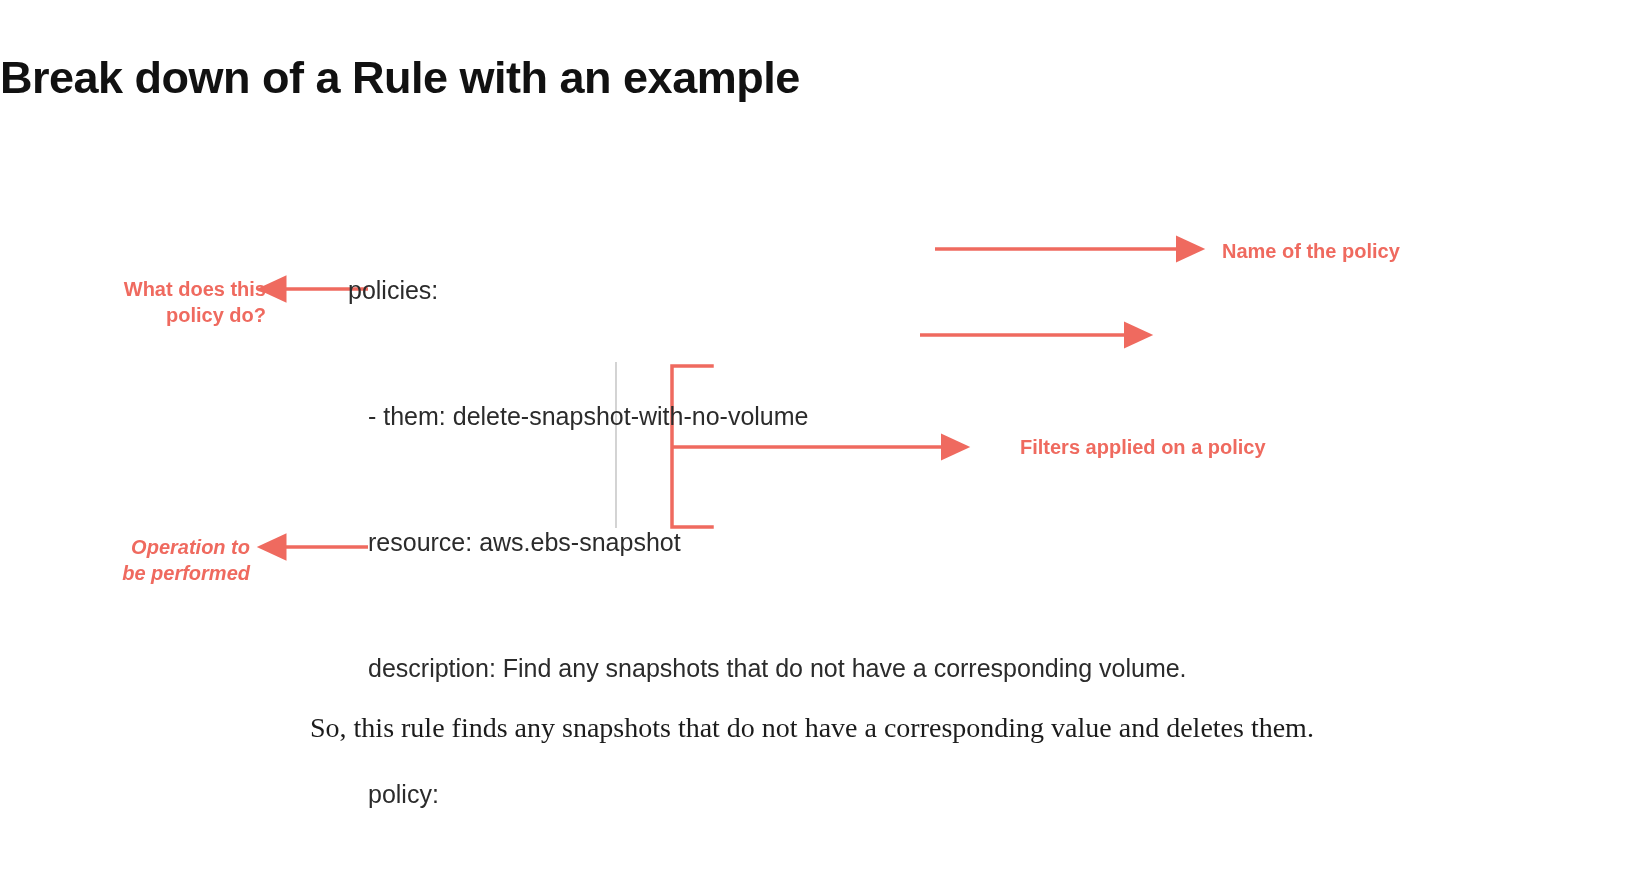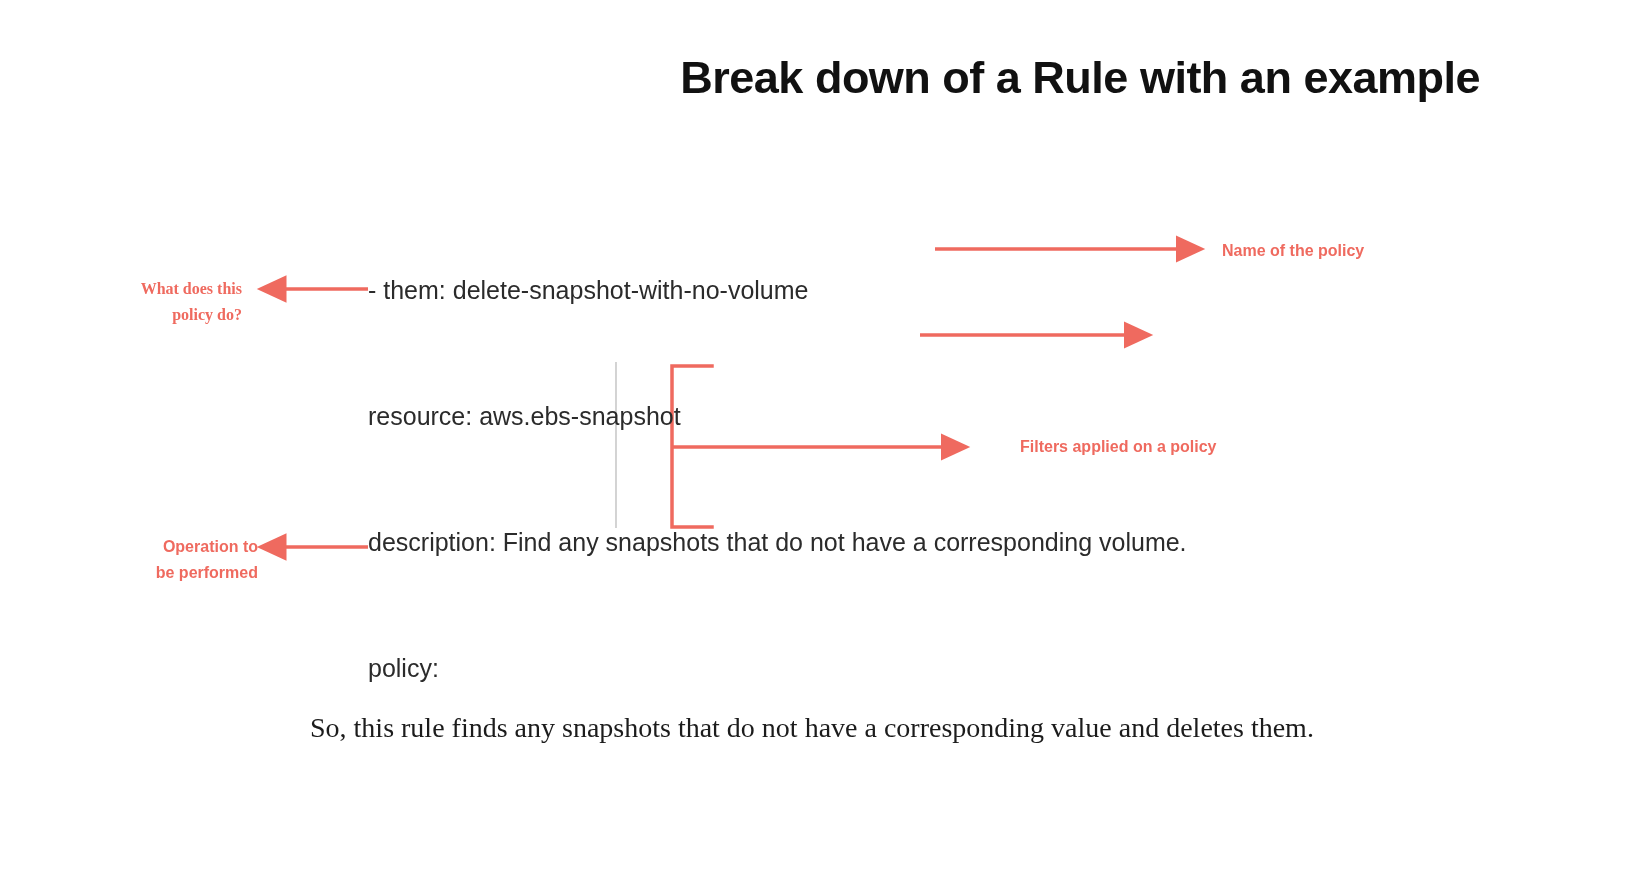--- a/index.html
+++ b/index.html
@@ -19,21 +19,21 @@
   .slide {
     position: absolute;
     inset: 0;
   }
 
   .title {
     position: absolute;
     top: 52px;
     left: 0;
     width: 1480px;
-    text-align: right;
+    text-align: left;
     font-size: 45px;
     font-weight: 700;
     letter-spacing: -0.5px;
     color: #111111;
   }
 
   
   .yaml {
     position: absolute;
     left: 348px;
@@ -44,21 +44,21 @@
     white-space: pre;
   }
   .yaml .line { display: block; height: 42px; }
   .indent1 { padding-left: 20px; }
 
   
   .label {
     position: absolute;
     color: #ef6a5f;
     font-weight: 700;
-    font-size: 16px;
+    font-size: 20px;
     line-height: 26px;
   }
   .label.right { text-align: right; }
 
   
   .arrow-svg {
     position: absolute;
     left: 0;
     top: 0;
     width: 1630px;
@@ -101,37 +101,38 @@
 
     <path d="M712,366 L672,366 L672,527 L712,527" fill="none" stroke="#ef6a5f" stroke-width="3.5" stroke-linecap="square"></path>
     <line x1="672" y1="447" x2="965" y2="447" stroke="#ef6a5f" stroke-width="3.5" marker-end="url(#arrowR)"></line>
 
     <line x1="616" y1="362" x2="616" y2="528" stroke="#c9c9c9" stroke-width="1.6"></line>
 
     <line x1="368" y1="547" x2="262" y2="547" stroke="#ef6a5f" stroke-width="3.5" marker-end="url(#arrowL)"></line>
   </svg>
 
   <div class="yaml">
+    <span class="line">policies:</span>
     <span class="line indent1">- them: delete-snapshot-with-no-volume</span>
     <span class="line indent1">resource: aws.ebs-snapshot</span>
     <span class="line indent1">description: Find any snapshots that do not have a corresponding volume.</span>
     <span class="line indent1">policy:</span>
     
     
     
     
     
   </div>
 
   <div class="label" style="left:1222px; top:238px;">Name of the policy</div>
 
-  <div class="label right" style="left:32px; top:276px; width:210px; white-space:pre-line;font-family:Liberation Serif, serif;">What does this
+  <div class="label right" style="left:56px; top:276px; width:210px; white-space:pre-line;">What does this
 policy do?</div>
 
 
   <div class="label" style="left:1020px; top:434px;">Filters applied on a policy</div>
 
-  <div class="label right" style="left:38px; top:534px; width:220px; white-space:pre-line;">Operation to
+  <div class="label right" style="left:30px; top:534px; width:220px; white-space:pre-line;font-style:italic;">Operation to
 be performed</div>
 
   <div class="caption">So, this rule finds any snapshots that do not have a corresponding value and deletes them.</div>
 
 </div>
 
 </body></html>

